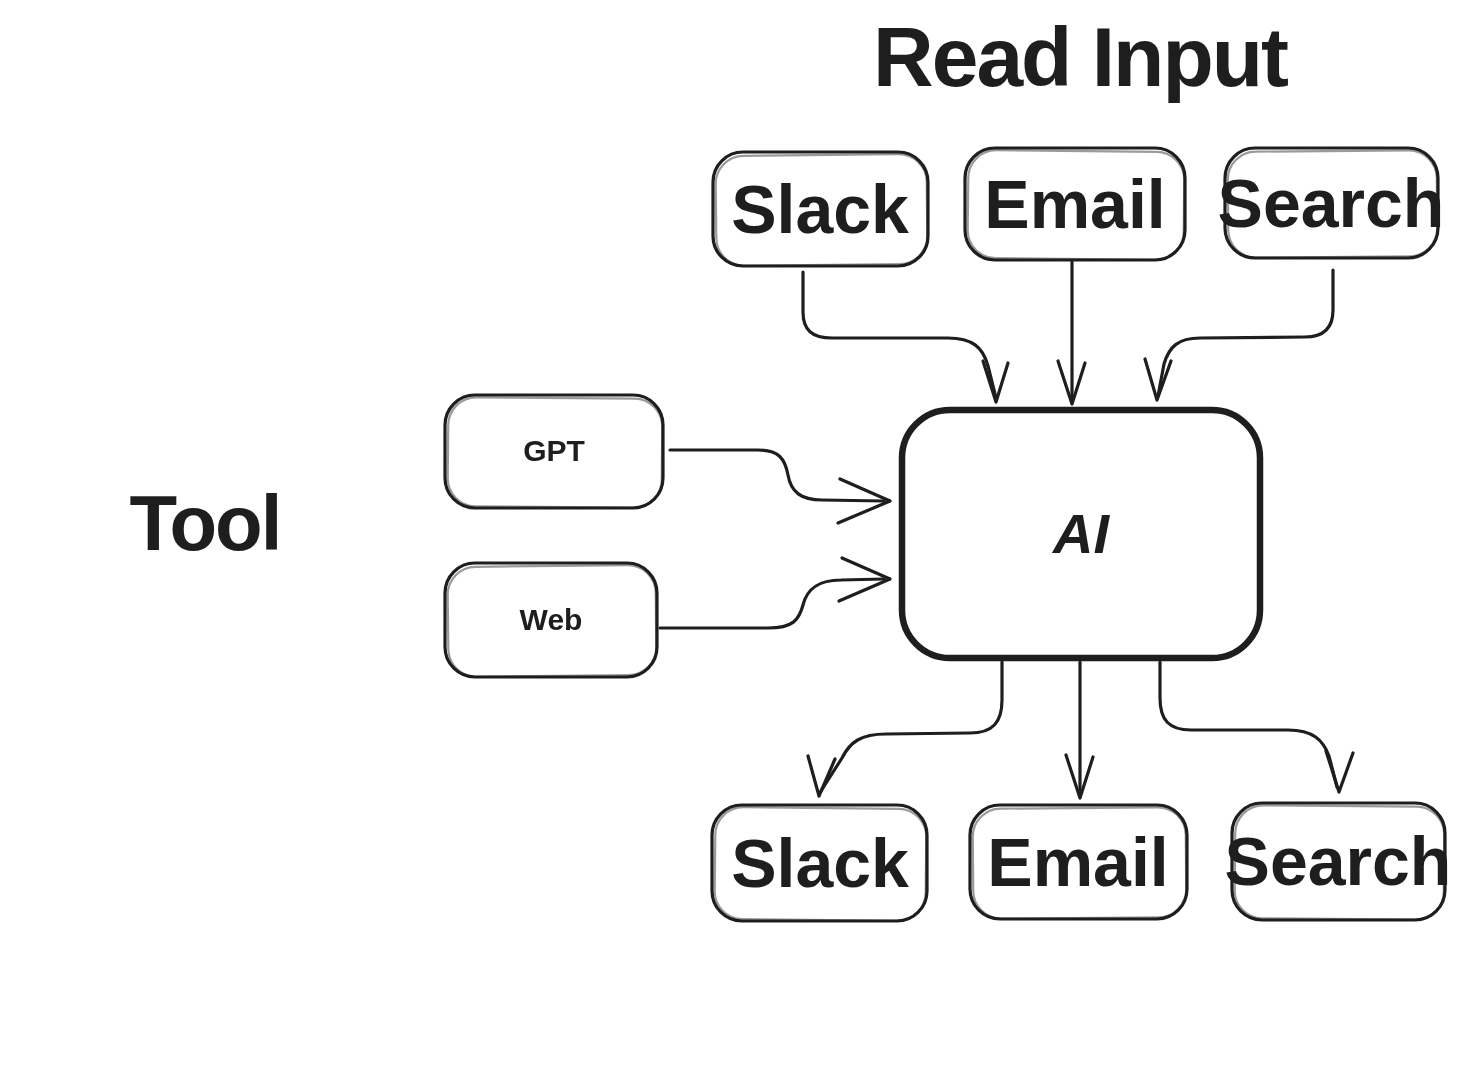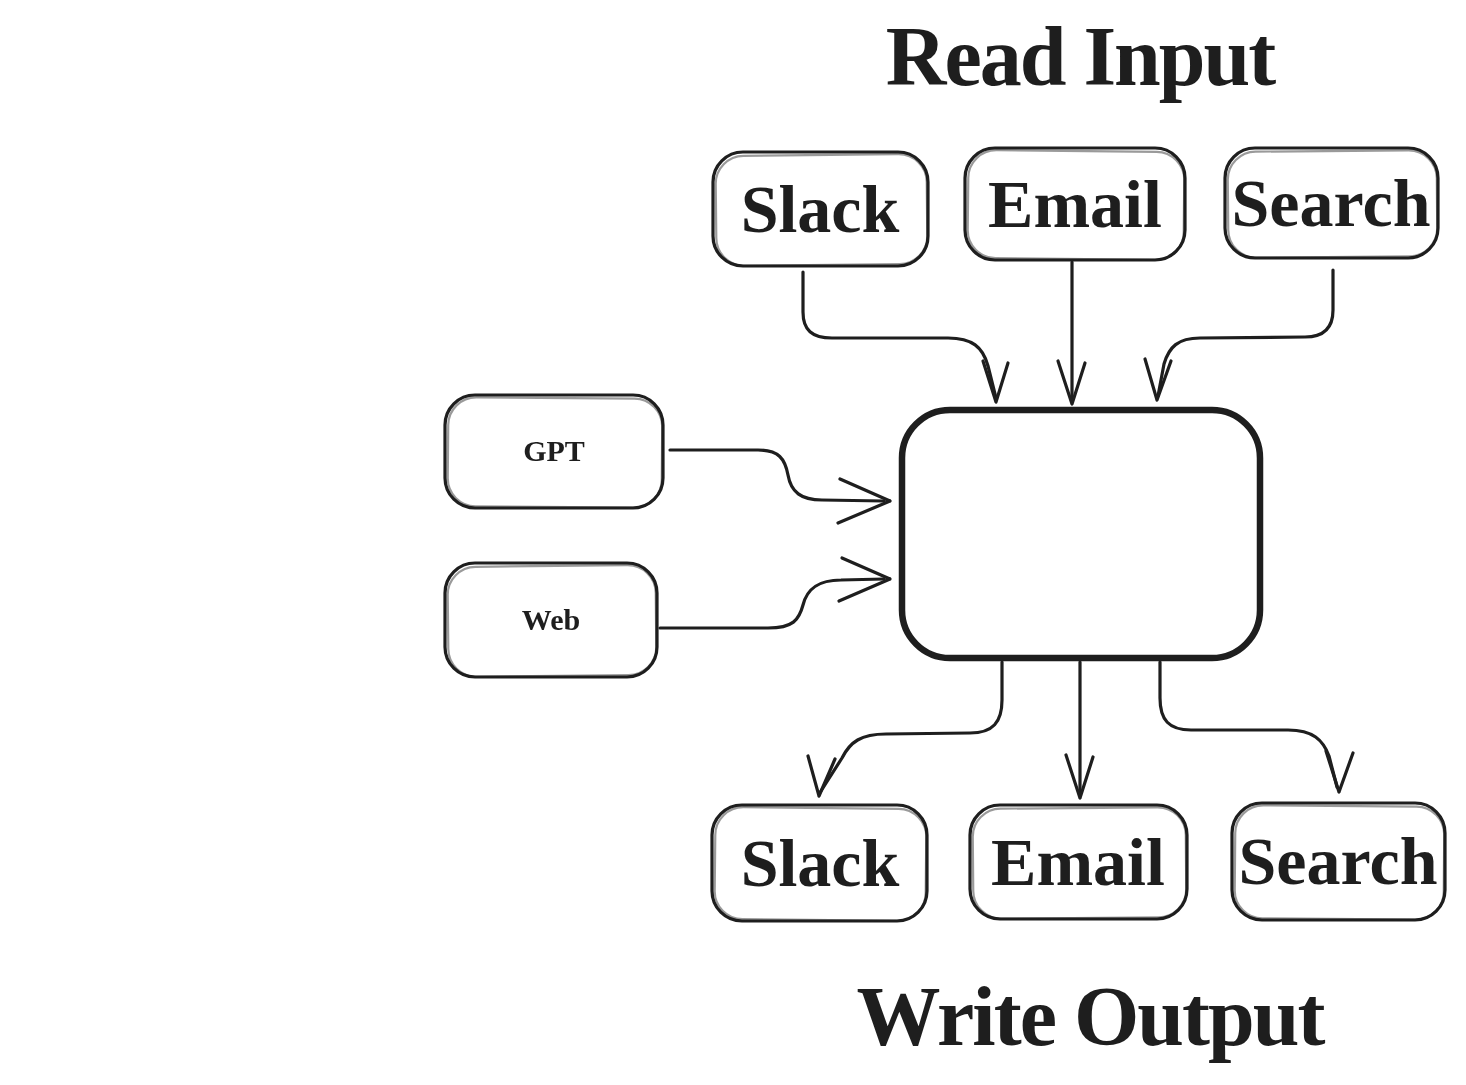--- a/index.html
+++ b/index.html
@@ -1,20 +1,20 @@
 <!DOCTYPE html>
 <html><head>
 <meta charset="utf-8">
 <style>
   html,body{margin:0;padding:0;background:#ffffff;}
   #canvas{
     position:relative;
     width:1466px;height:1085px;
     background:#ffffff;
-    font-family:Liberation Serif, serif;
+    font-family:Liberation Sans, sans-serif;
     color:#1e1e1e;
     overflow:hidden;
   }
   #diagram-svg{position:absolute;left:0;top:0;}
   .lbl{
     position:absolute;
     transform:translate(-50%,-50%);
     white-space:nowrap;
     text-align:center;
     color:#1e1e1e;
@@ -110,31 +110,32 @@
     </g>
     <g>
       <path class="shape arrow" d="M 1160 662 L 1160 698 C 1160 720 1169 730 1191 730 L 1288 730 C 1313 730 1323 740 1329 756 L 1337 787"></path>
       <path class="shape arrow" d="M 1339 792 L 1326 751 M 1339 792 L 1353 753"></path>
     </g>
   </svg>
 
   <div class="lbl title" style="left:1080px;top:57px;">Read Input</div>
 
   <div class="lbl title-ext" style="left:205px;top:523px;">
+    <div>Tool</div>
   </div>
 
-  <div class="lbl title" style="left:1090px;top:1017px;">Write Output</div>
 
   <div class="lbl node-lbl" style="left:820px;top:209px;">Slack</div>
   <div class="lbl node-lbl" style="left:1075px;top:204px;">Email</div>
   <div class="lbl node-lbl" style="left:1331px;top:203px;">Search</div>
 
   <div class="lbl node-lbl-sm" style="left:554px;top:451px;">GPT</div>
   <div class="lbl node-lbl-sm" style="left:551px;top:620px;">Web</div>
 
   <div class="lbl ai-lbl" style="left:1081px;top:534px;">
+    <div>AI</div>
   </div>
 
   <div class="lbl node-lbl" style="left:820px;top:863px;">Slack</div>
   <div class="lbl node-lbl" style="left:1078px;top:862px;">Email</div>
   <div class="lbl node-lbl" style="left:1338px;top:861px;">Search</div>
 
 </div>
 
 </body></html>

